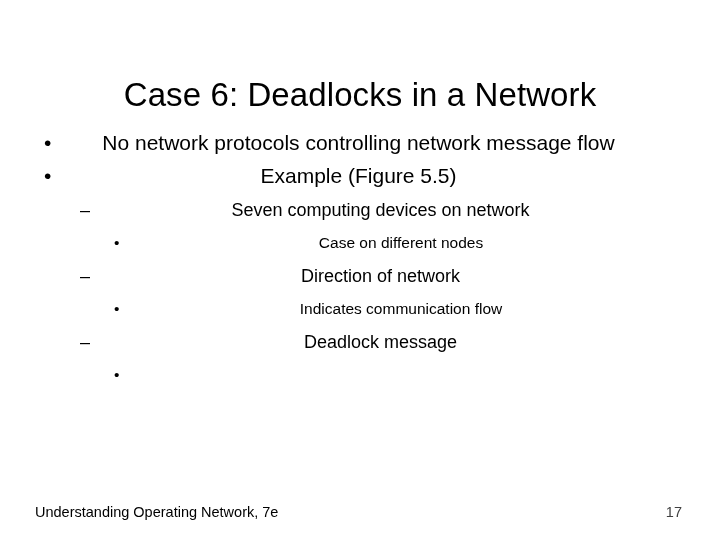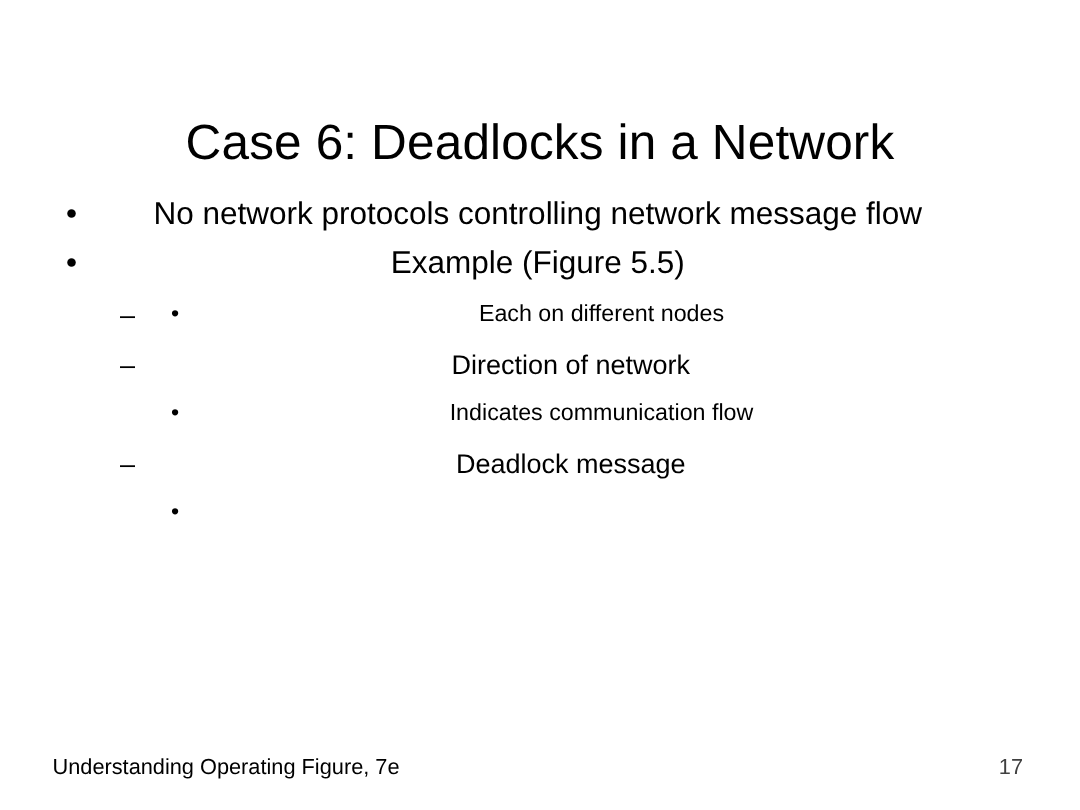--- a/index.html
+++ b/index.html
@@ -148,25 +148,26 @@
       <span class="btext">No network protocols controlling network message flow</span>
     </div>
 
     <div class="bullet lvl1">
       <span class="marker">•</span>
       <span class="btext">Example (Figure 5.5)</span>
     </div>
 
     <div class="bullet lvl2">
       <span class="marker">–</span>
+      <span class="btext">Seven computing devices on network</span>
     </div>
 
     <div class="bullet lvl3">
       <span class="marker">•</span>
-      <span class="btext">Each on different nodes</span>
+      <span class="btext">Case on different nodes</span>
     </div>
 
     <div class="bullet lvl2">
       <span class="marker">–</span>
       <span class="btext">Direction of network</span>
     </div>
 
     <div class="bullet lvl3">
       <span class="marker">•</span>
       <span class="btext">Indicates communication flow</span>
@@ -177,17 +178,17 @@
       <span class="btext">Deadlock message</span>
     </div>
 
     <div class="bullet lvl3">
       <span class="marker">•</span>
     </div>
 
   </div>
 
   <div class="slide-footer">
-    <span class="footer-left">Understanding Operating Figure, 7e</span>
+    <span class="footer-left">Understanding Operating Network, 7e</span>
     <span class="footer-right">17</span>
   </div>
 
 </div>
 
 </body></html>

